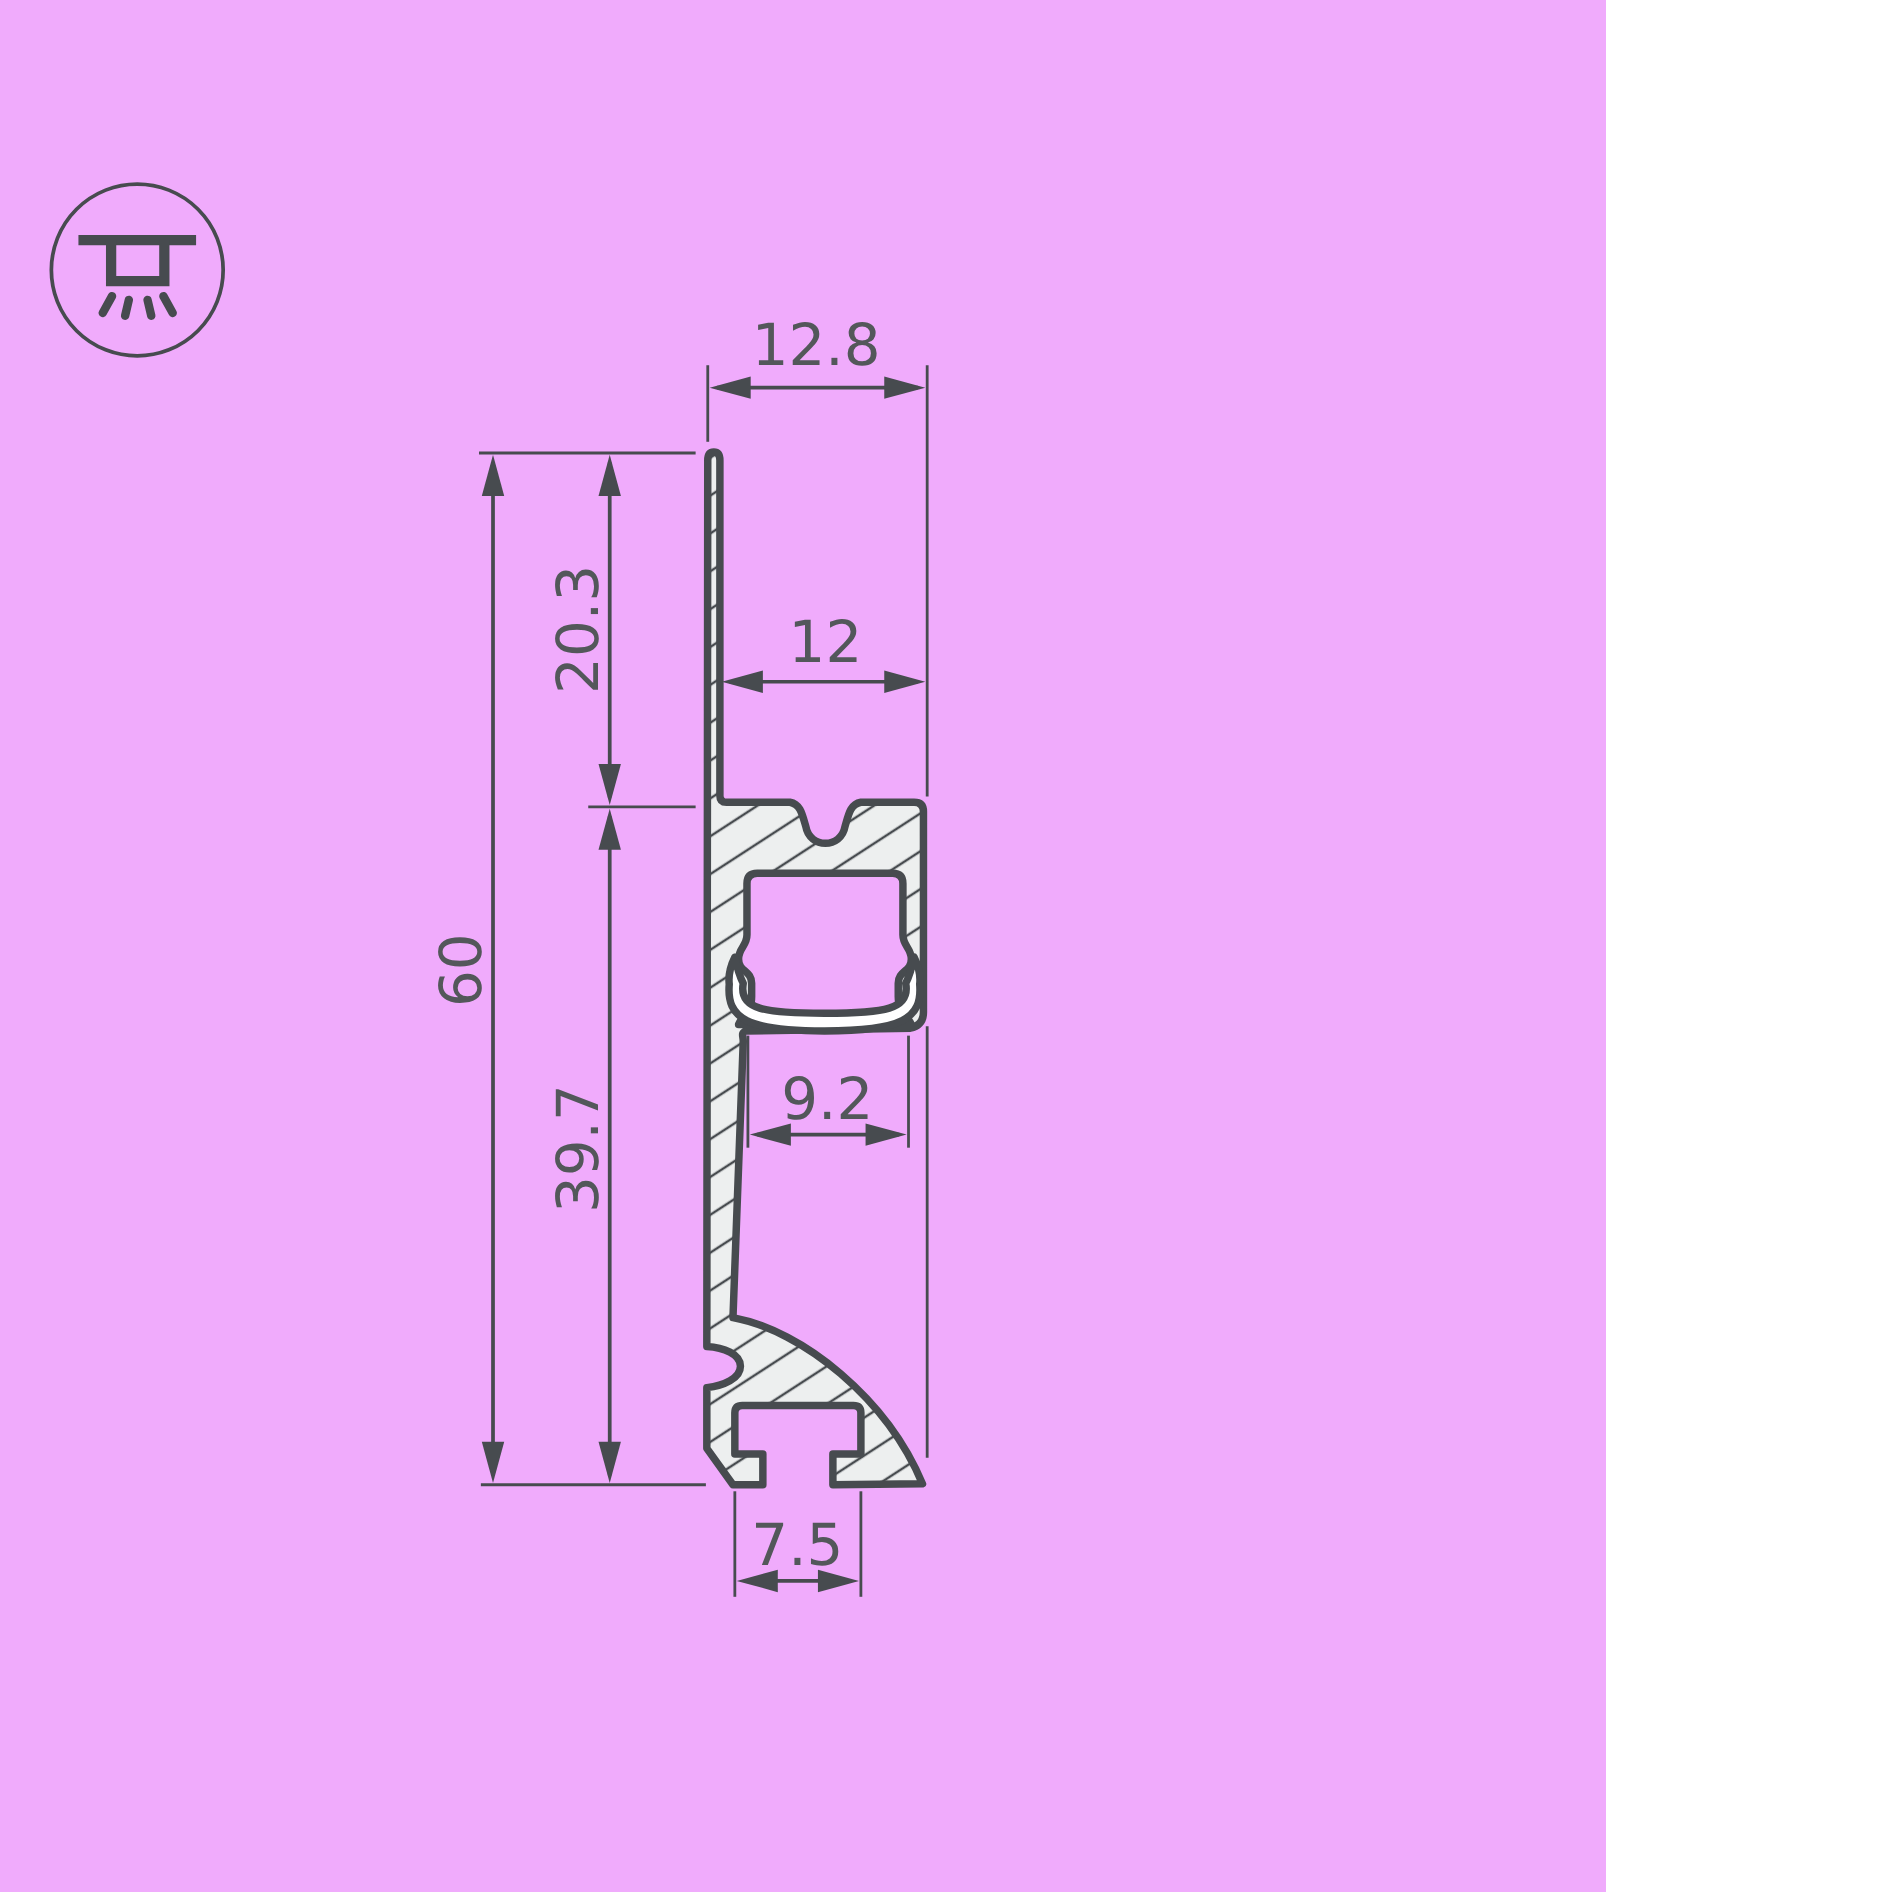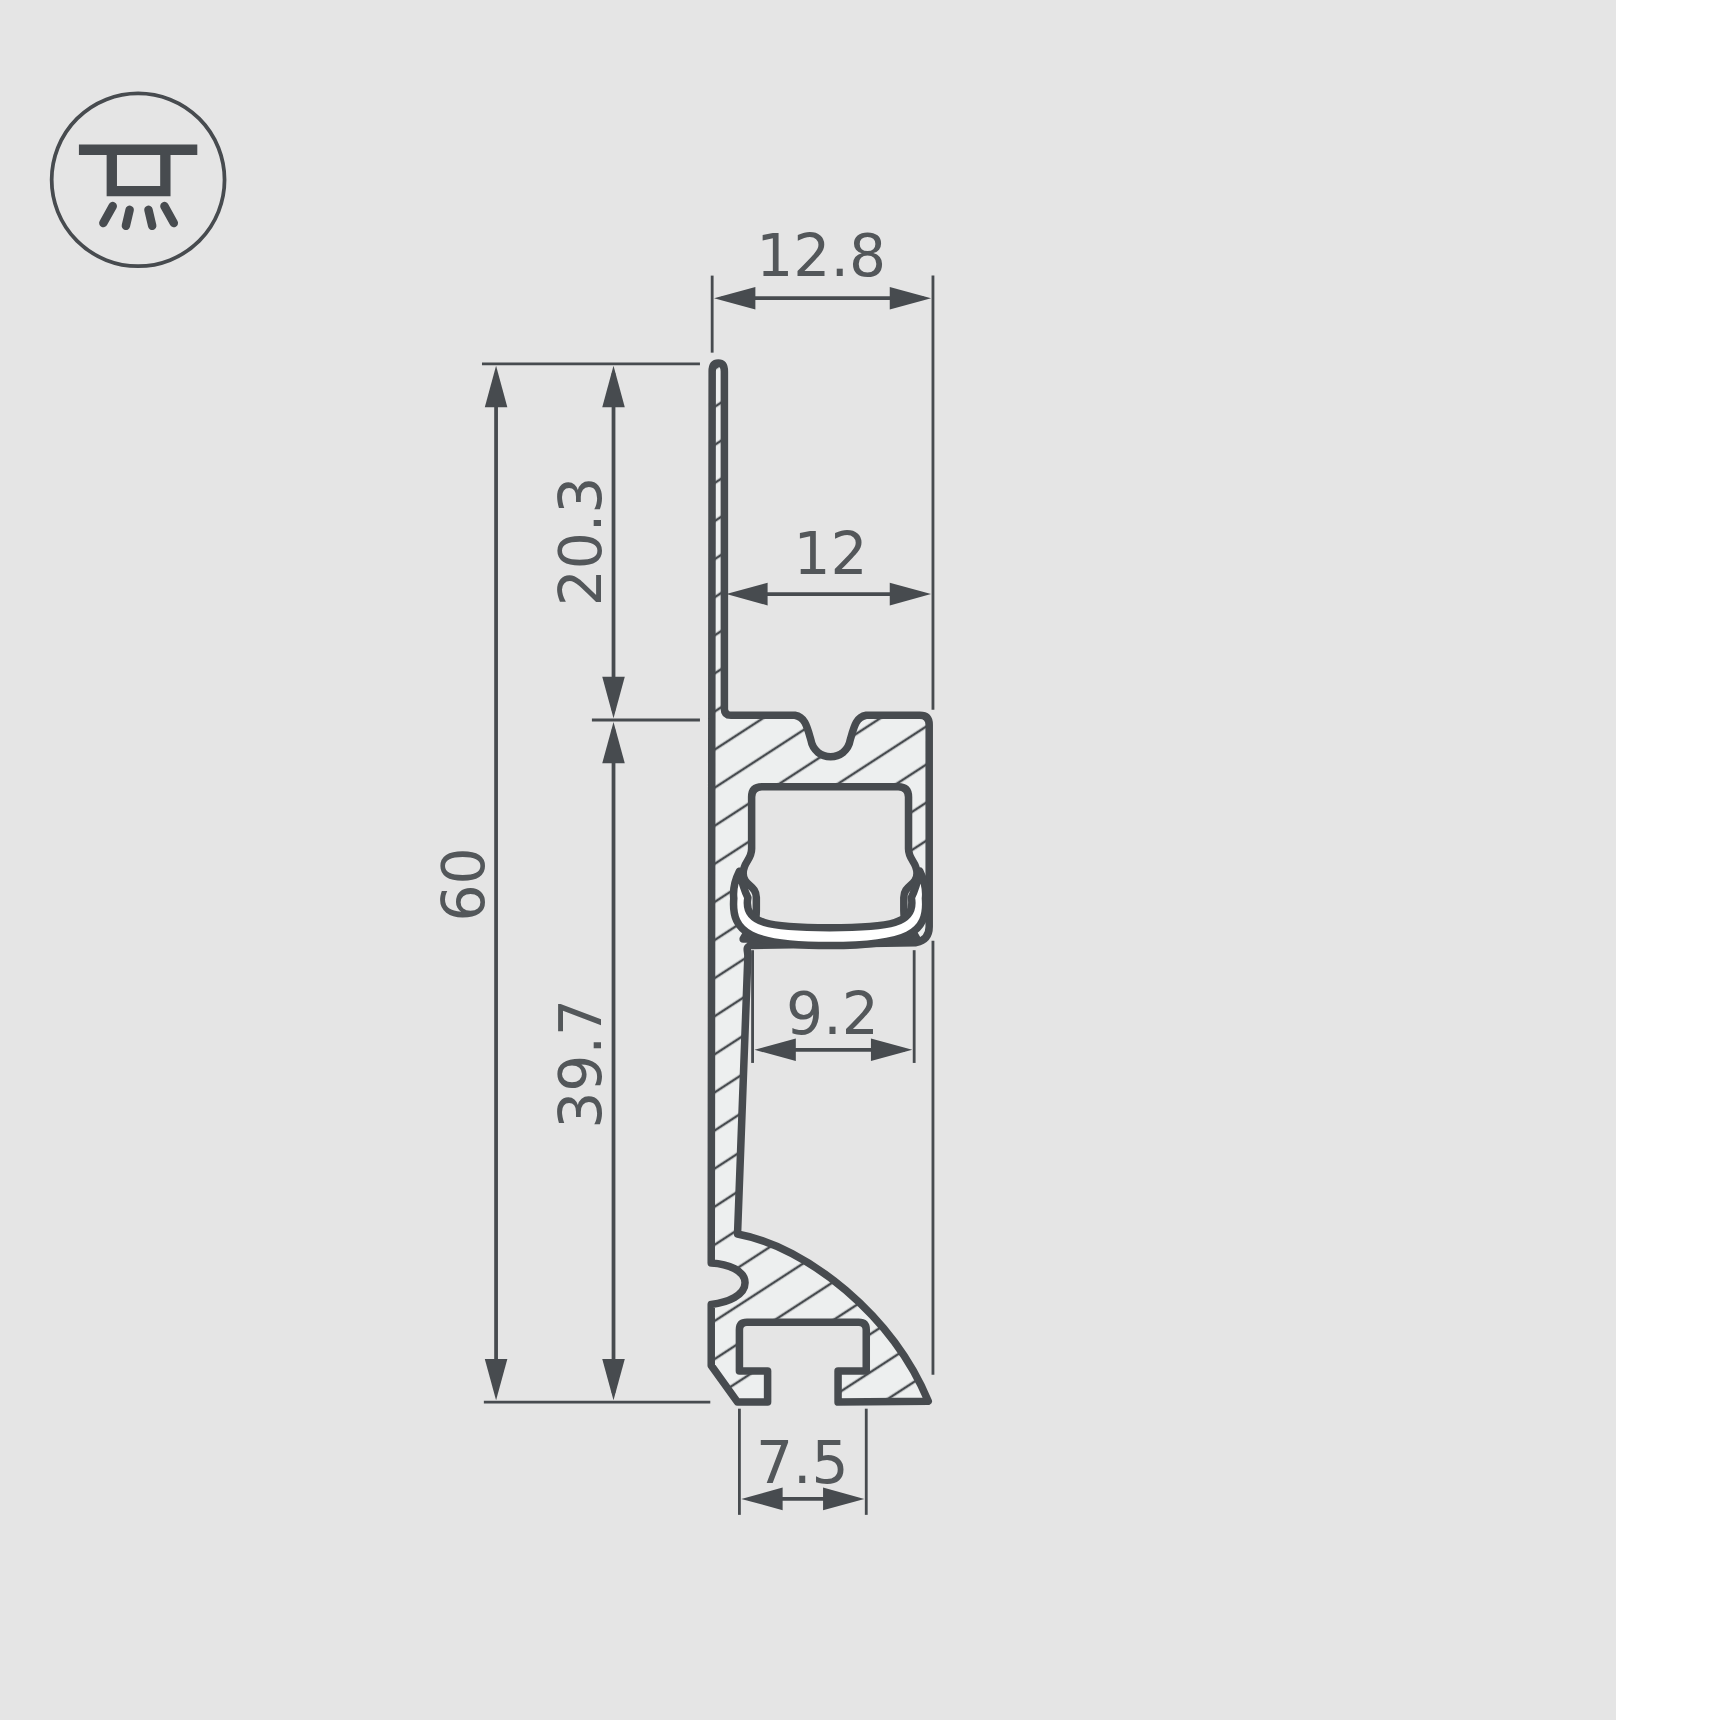--- a/index.html
+++ b/index.html
@@ -1,19 +1,19 @@
 <!DOCTYPE html>
 <html><head>
 <meta charset="utf-8">
 <style>
   html,body{margin:0;padding:0;background:#ffffff;}
   .canvas{
     position:relative;
-    width:1616px;height:1720px;
-    background:#e5e5e5;
+    width:1460px;height:1720px;
+    background:#f0abfc;
     font-family:"DejaVu Sans","Liberation Sans",sans-serif;
     overflow:hidden;
   }
   svg{position:absolute;left:0;top:0;width:100%;height:100%;}
   text{
     font-family:"DejaVu Sans","Liberation Sans",sans-serif;
     fill:#53575a;
     font-size:62px;
   }
 </style>

